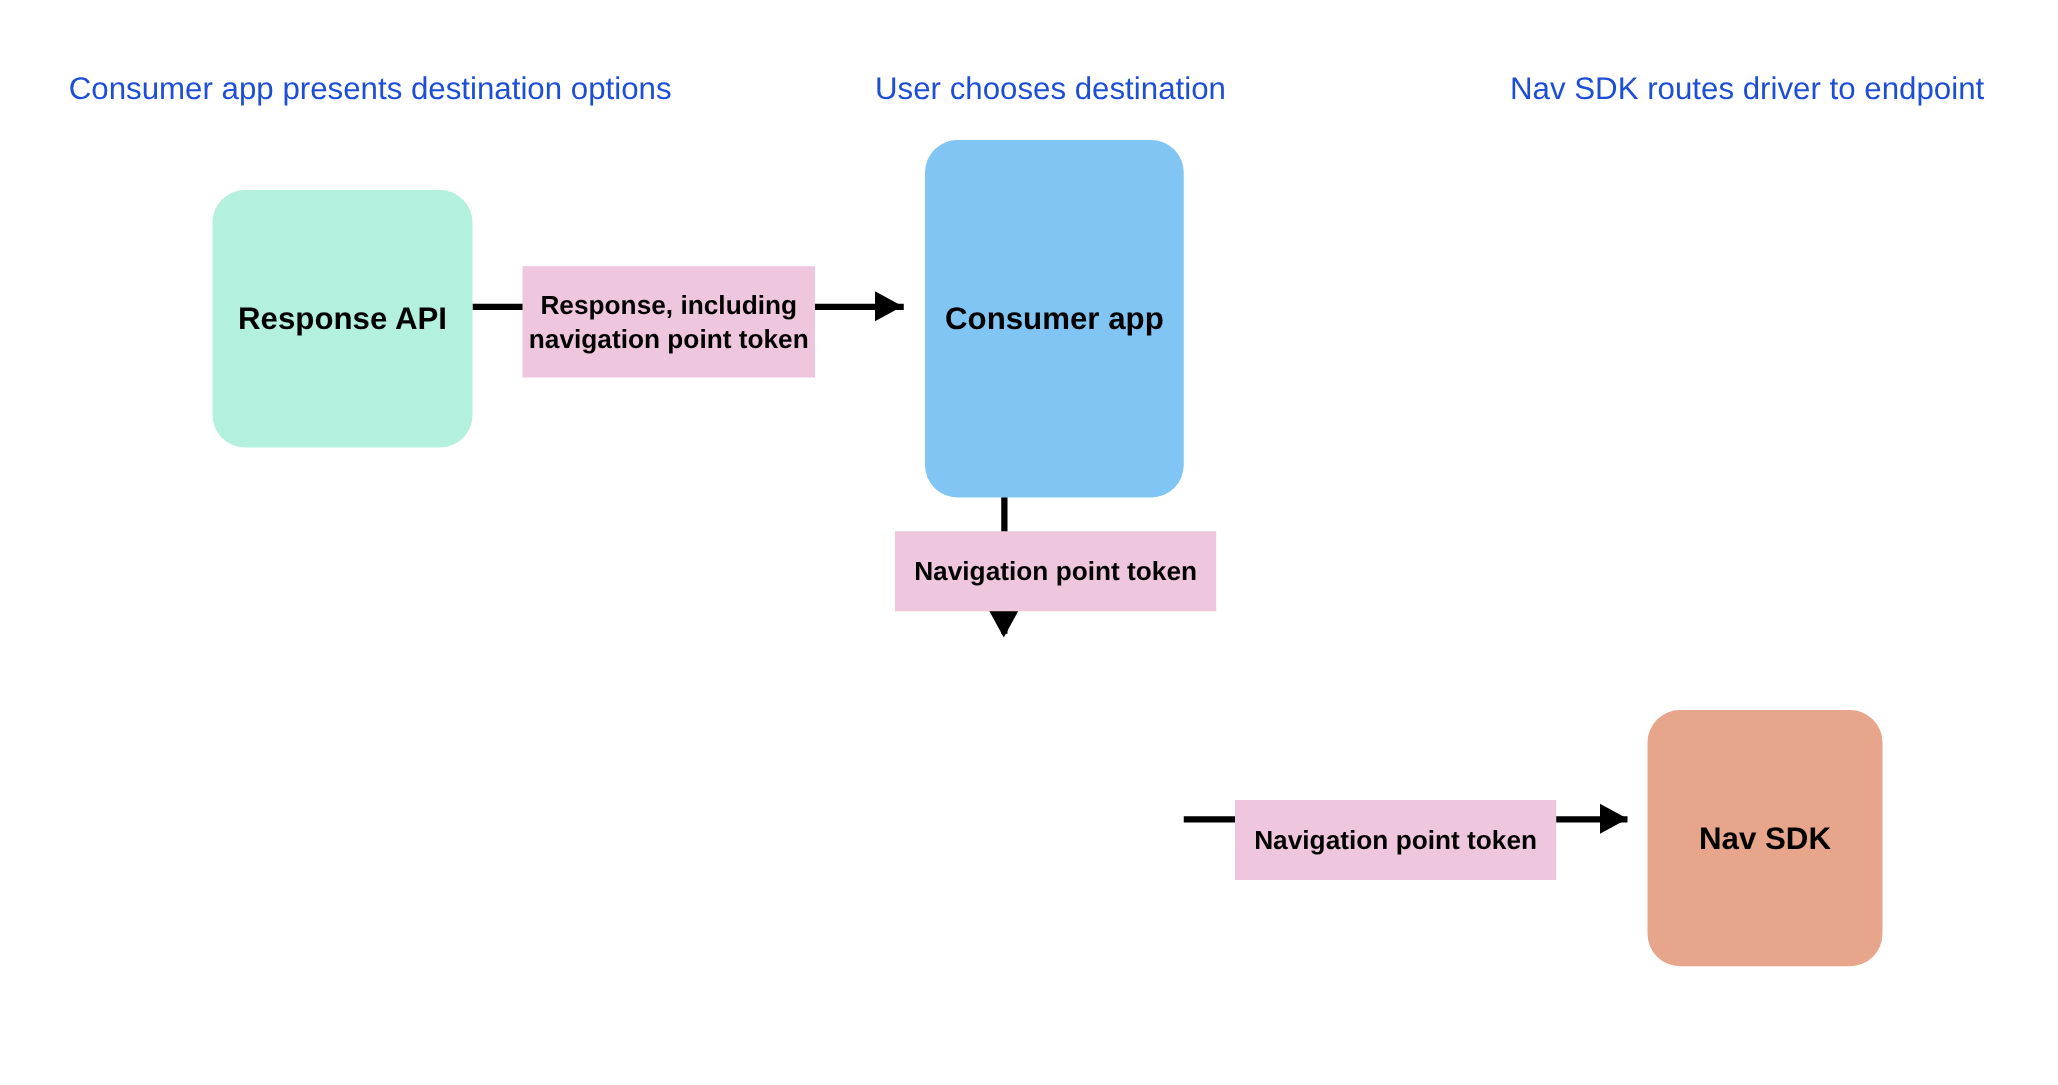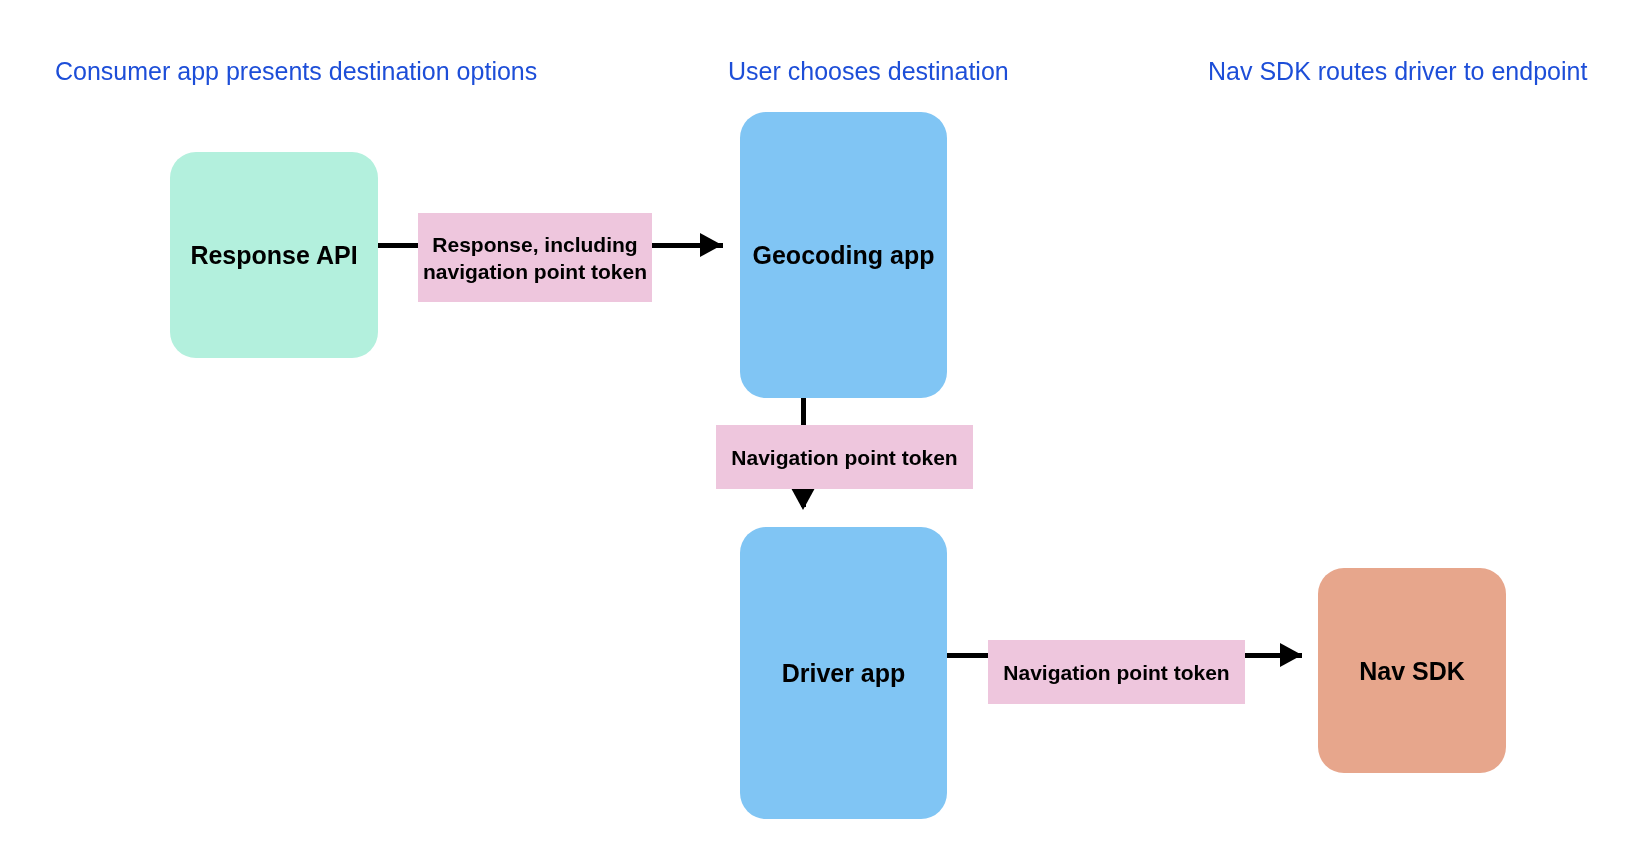--- a/index.html
+++ b/index.html
@@ -20,21 +20,21 @@
   
   .col-header {
     position: absolute;
     font-size: 25px;
     line-height: 30px;
     color: #1d4ed8;
     white-space: nowrap;
     font-weight: 400;
   }
   #header-0 { left: 55px;   top: 56px; }
-  #header-1 { left: 728px;  top: 56px; }
+  #header-1 { left: 700px;  top: 56px; }
   #header-2 { left: 1208px; top: 56px; }
 
   
   .node {
     position: absolute;
     border-radius: 26px;
     display: flex;
     align-items: center;
     justify-content: center;
     box-sizing: border-box;
@@ -149,26 +149,23 @@
   <div id="arrow-consumer-driver" class="arrowhead arrow-down"></div>
 
   <div id="edge-driver-navsdk" class="edge edge-h"></div>
   <div id="arrow-driver-navsdk" class="arrowhead arrow-right"></div>
 
   <div id="node-geocoding-api" class="node">
     <span class="node-label">Response API</span>
   </div>
 
   <div id="node-consumer-app" class="node">
-    <span class="node-label">Geocoding app</span>
+    <span class="node-label">Consumer app</span>
   </div>
 
-  <div id="node-driver-app" class="node">
-    <span class="node-label">Driver app</span>
-  </div>
 
   <div id="node-nav-sdk" class="node">
     <span class="node-label">Nav SDK</span>
   </div>
 
   <div id="label-response-token" class="edge-label">
     <span class="edge-label-text">Response, including navigation point token</span>
   </div>
 
   <div id="label-navpoint-consumer-driver" class="edge-label">

